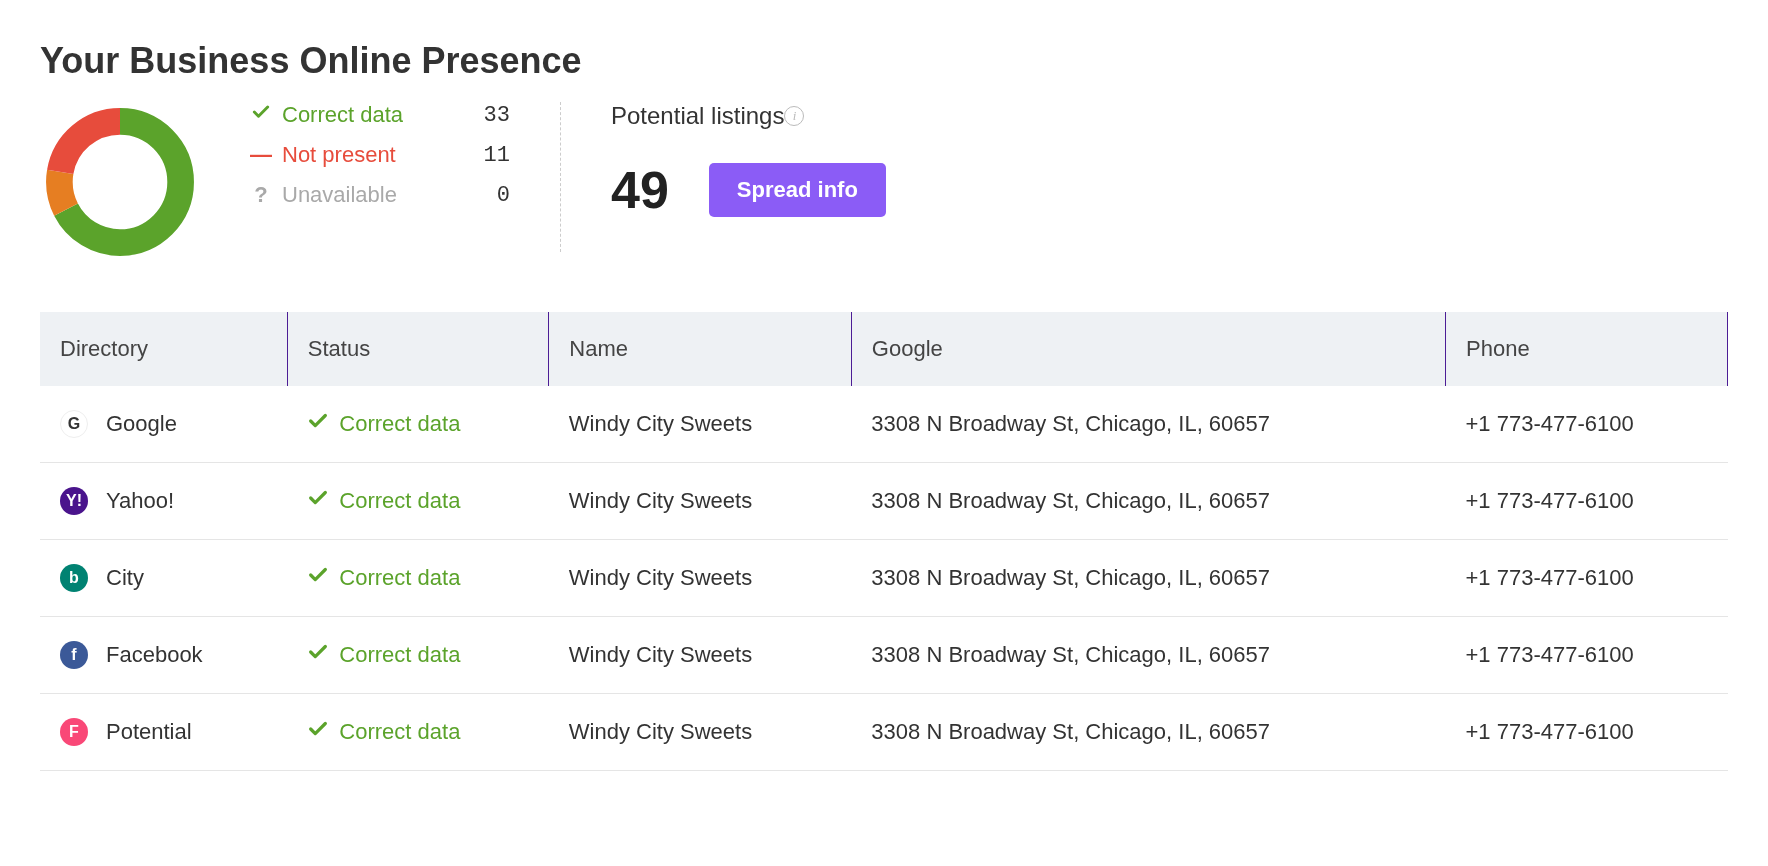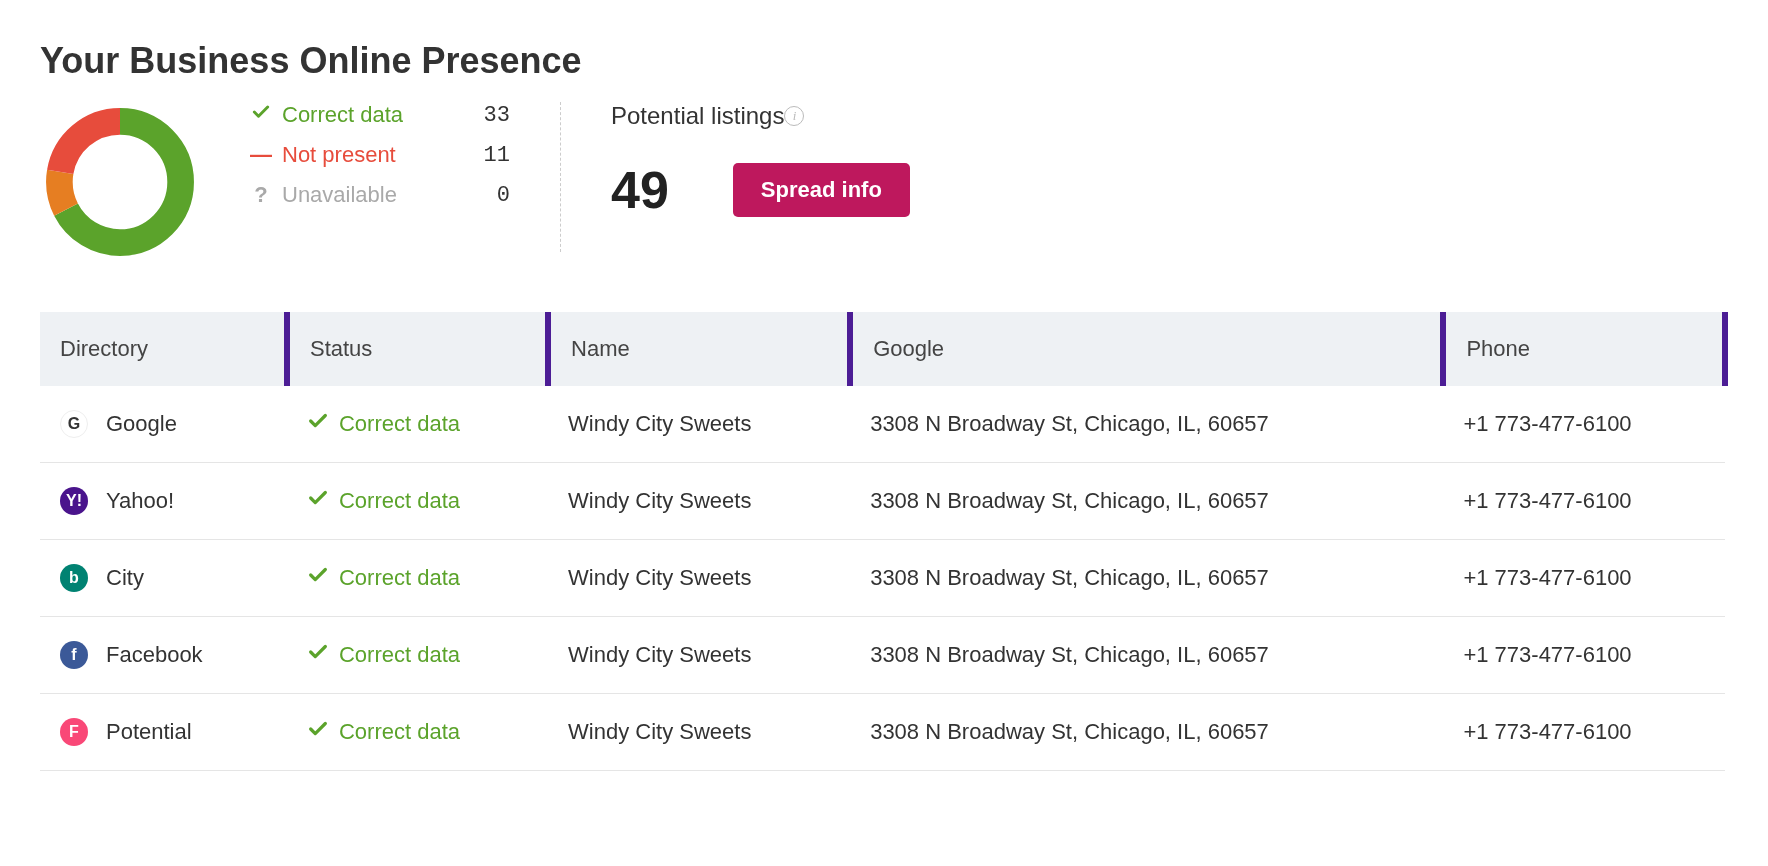--- a/index.html
+++ b/index.html
@@ -45,33 +45,33 @@
     margin: 0 50px;
   }
   .potential { }
   .potential-label { font-size: 24px; color: #333; display:flex; align-items:center; margin-bottom:30px; }
   .info-ic {
     width:20px; height:20px; border:1.5px solid #bbb; border-radius:50%;
     display:inline-flex; align-items:center; justify-content:center;
     font-size:13px; color:#bbb; font-style: italic; font-family: Georgia, serif;
     user-select:none;
   }
-  .potential-row { display:flex; align-items:center; gap:64px; }
+  .potential-row { display:flex; align-items:center; gap:40px; }
   .potential-num { font-size:52px; font-weight:800; color:#222; }
   .spread-btn {
-    background:#be185d; color:#fff; border:none; border-radius:5px;
+    background:#8b5cf6; color:#fff; border:none; border-radius:5px;
     padding:14px 28px; font-size:22px; font-weight:600; cursor:pointer;
   }
 
   table.listings {
     width:100%; border-collapse:collapse; font-size:22px;
   }
   table.listings thead th {
     background:#eef1f4; color:#444; font-weight:500; text-align:left;
-    padding:24px 20px; border-right:6px solid #4c1d95;
+    padding:24px 20px; border-right:1px solid #4c1d95;
   }
   table.listings tbody td {
     padding:24px 20px; border-bottom:1px solid #e5e5e5; color:#333; vertical-align:middle;
   }
   .dir-cell { display:flex; align-items:center; gap:18px; }
   .dir-ic {
     width:28px; height:28px; border-radius:50%; display:inline-flex;
     align-items:center; justify-content:center; font-weight:700;
     font-size:16px; color:#fff;
   }

